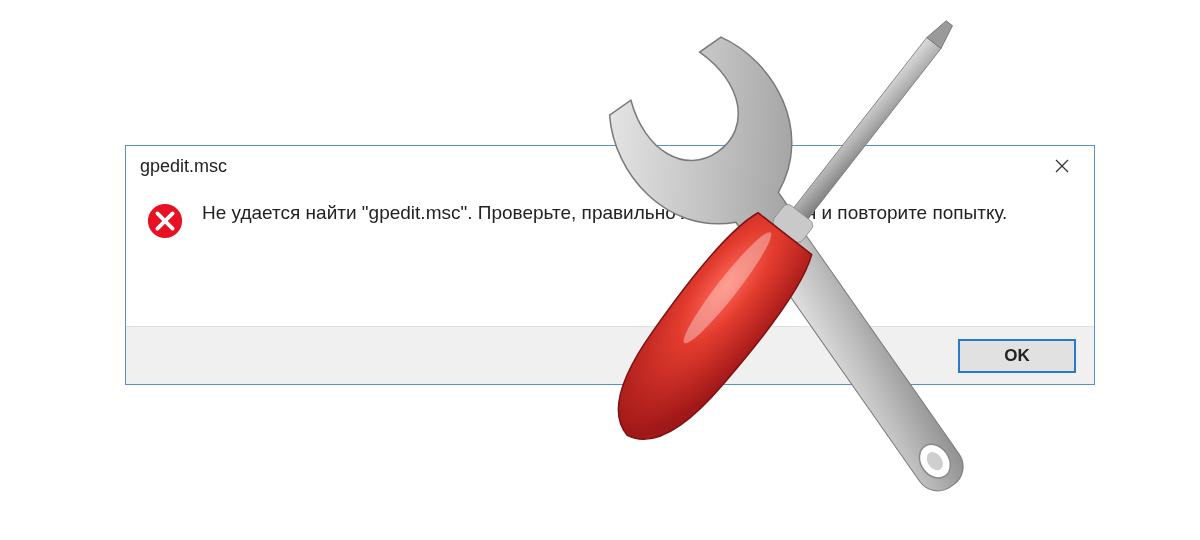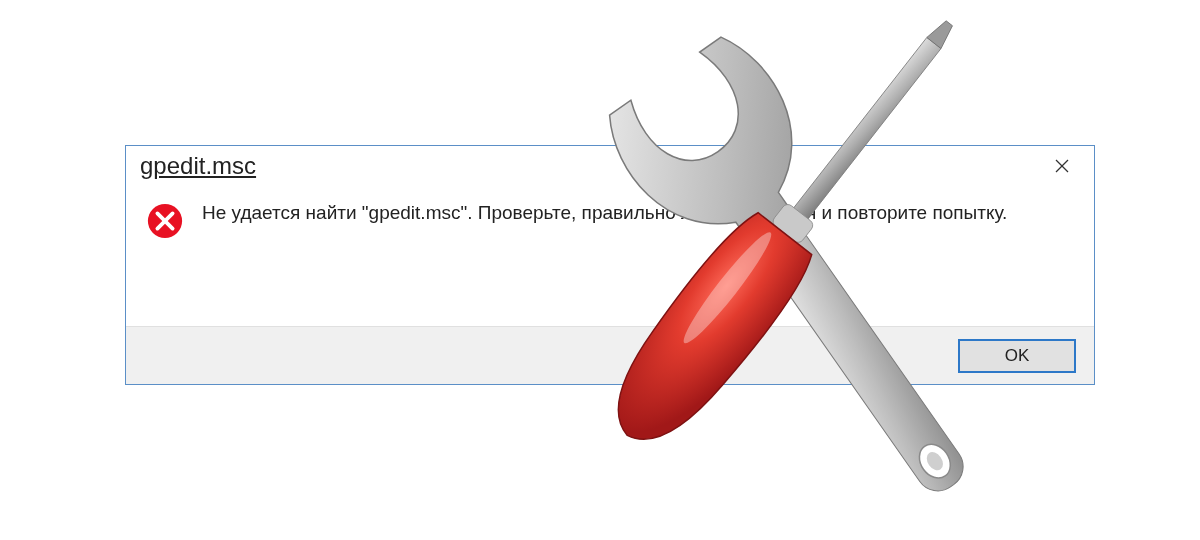--- a/index.html
+++ b/index.html
@@ -22,23 +22,22 @@
   }
   .titlebar {
     height: 40px;
     display: flex;
     align-items: center;
     justify-content: space-between;
     padding: 0 10px 0 14px;
     background: #ffffff;
   }
   .titlebar-title {
-    font-size: 24px;
+    font-size: 18px;
     color: #222;
-    text-decoration: underline;
   }
   .close-btn {
     width: 44px;
     height: 30px;
     display: flex;
     align-items: center;
     justify-content: center;
     font-size: 19px;
     color: #333;
     cursor: pointer;
@@ -78,20 +77,21 @@
     width: 118px;
     height: 34px;
     background: #e1e1e1;
     border: 2px solid #2d78c8;
     font-size: 17px;
     color: #222;
     display: flex;
     align-items: center;
     justify-content: center;
     cursor: pointer;
+    font-weight: bold;
   }
   .tools-overlay {
     position: absolute;
     left: 520px;
     top: -10px;
     width: 560px;
     height: 560px;
     pointer-events: none;
   }
 </style>

